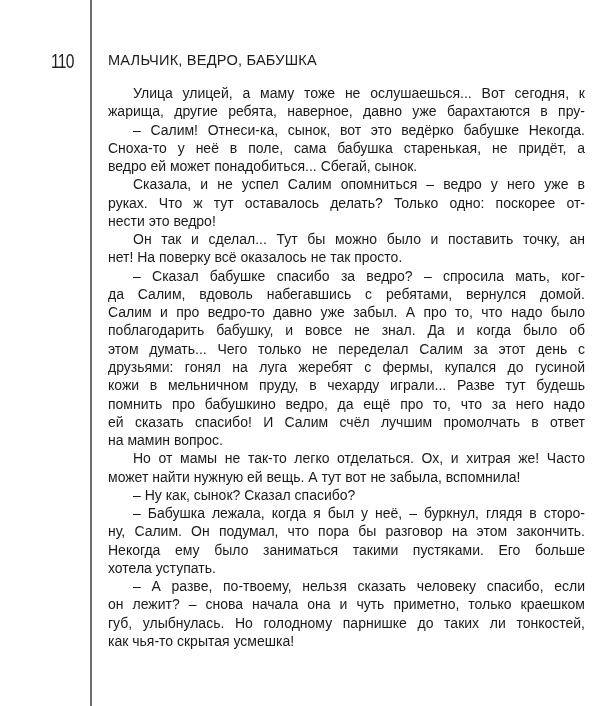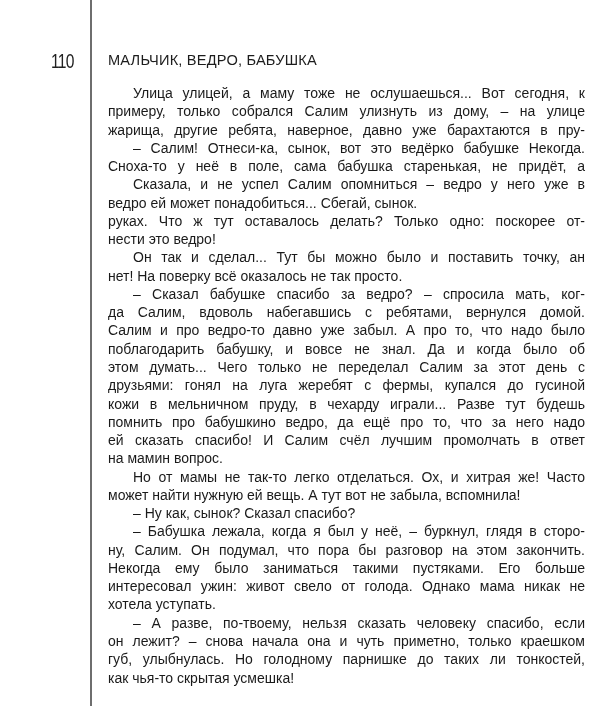--- a/index.html
+++ b/index.html
@@ -17,45 +17,43 @@
   .line.last { text-align-last: left; }
 </style>
 </head>
 <body>
 
 <div class="rule"></div>
 <div class="page-num">110</div>
 <div class="title">МАЛЬЧИК, ВЕДРО, БАБУШКА</div>
 <div class="body" id="body">
     <div class="line indent">Улица улицей, а маму тоже не ослушаешься... Вот сегодня, к</div>
-    <div class="line">примеру, только собрался Салим улизнуть из дому, – на улице</div>
     <div class="line">жарища, другие ребята, наверное, давно уже барахтаются в пру-</div>
     <div class="line indent">– Салим! Отнеси-ка, сынок, вот это ведёрко бабушке Некогда.</div>
     <div class="line">Сноха-то у неё в поле, сама бабушка старенькая, не придёт, а</div>
+    <div class="line last">ведро ей может понадобиться... Сбегай, сынок.</div>
     <div class="line indent">Сказала, и не успел Салим опомниться – ведро у него уже в</div>
-    <div class="line last">ведро ей может понадобиться... Сбегай, сынок.</div>
     <div class="line">руках. Что ж тут оставалось делать? Только одно: поскорее от-</div>
     <div class="line last">нести это ведро!</div>
     <div class="line indent">Он так и сделал... Тут бы можно было и поставить точку, ан</div>
     <div class="line last">нет! На поверку всё оказалось не так просто.</div>
     <div class="line indent">– Сказал бабушке спасибо за ведро? – спросила мать, ког-</div>
     <div class="line">да Салим, вдоволь набегавшись с ребятами, вернулся домой.</div>
     <div class="line">Салим и про ведро-то давно уже забыл. А про то, что надо было</div>
     <div class="line">поблагодарить бабушку, и вовсе не знал. Да и когда было об</div>
     <div class="line">этом думать... Чего только не переделал Салим за этот день с</div>
     <div class="line">друзьями: гонял на луга жеребят с фермы, купался до гусиной</div>
     <div class="line">кожи в мельничном пруду, в чехарду играли... Разве тут будешь</div>
     <div class="line">помнить про бабушкино ведро, да ещё про то, что за него надо</div>
     <div class="line">ей сказать спасибо! И Салим счёл лучшим промолчать в ответ</div>
     <div class="line last">на мамин вопрос.</div>
     <div class="line indent">Но от мамы не так-то легко отделаться. Ох, и хитрая же! Часто</div>
     <div class="line last">может найти нужную ей вещь. А тут вот не забыла, вспомнила!</div>
     <div class="line indent last">– Ну как, сынок? Сказал спасибо?</div>
     <div class="line indent">– Бабушка лежала, когда я был у неё, – буркнул, глядя в сторо-</div>
     <div class="line">ну, Салим. Он подумал, что пора бы разговор на этом закончить.</div>
     <div class="line">Некогда ему было заниматься такими пустяками. Его больше</div>
-    <div class="line">интересовал ужин: живот свело от голода. Однако мама никак не</div>
     <div class="line last">хотела уступать.</div>
     <div class="line indent">– А разве, по-твоему, нельзя сказать человеку спасибо, если</div>
     <div class="line">он лежит? – снова начала она и чуть приметно, только краешком</div>
     <div class="line">губ, улыбнулась. Но голодному парнишке до таких ли тонкостей,</div>
     <div class="line last">как чья-то скрытая усмешка!</div>
   </div>
 
 </body></html>

